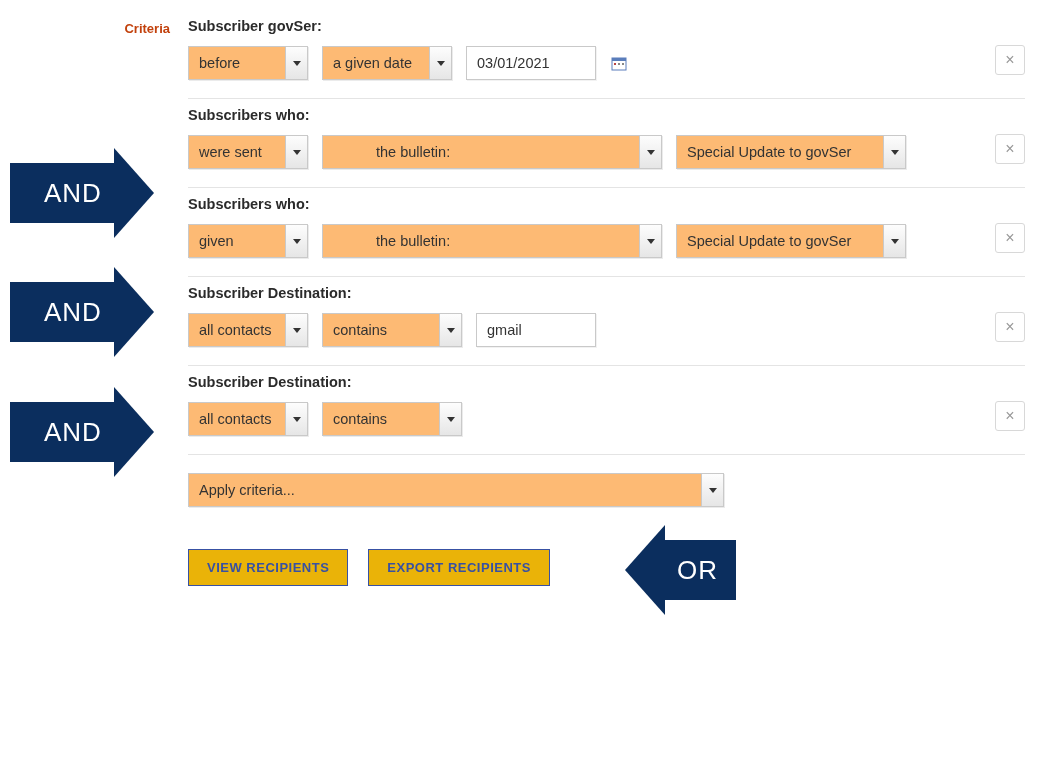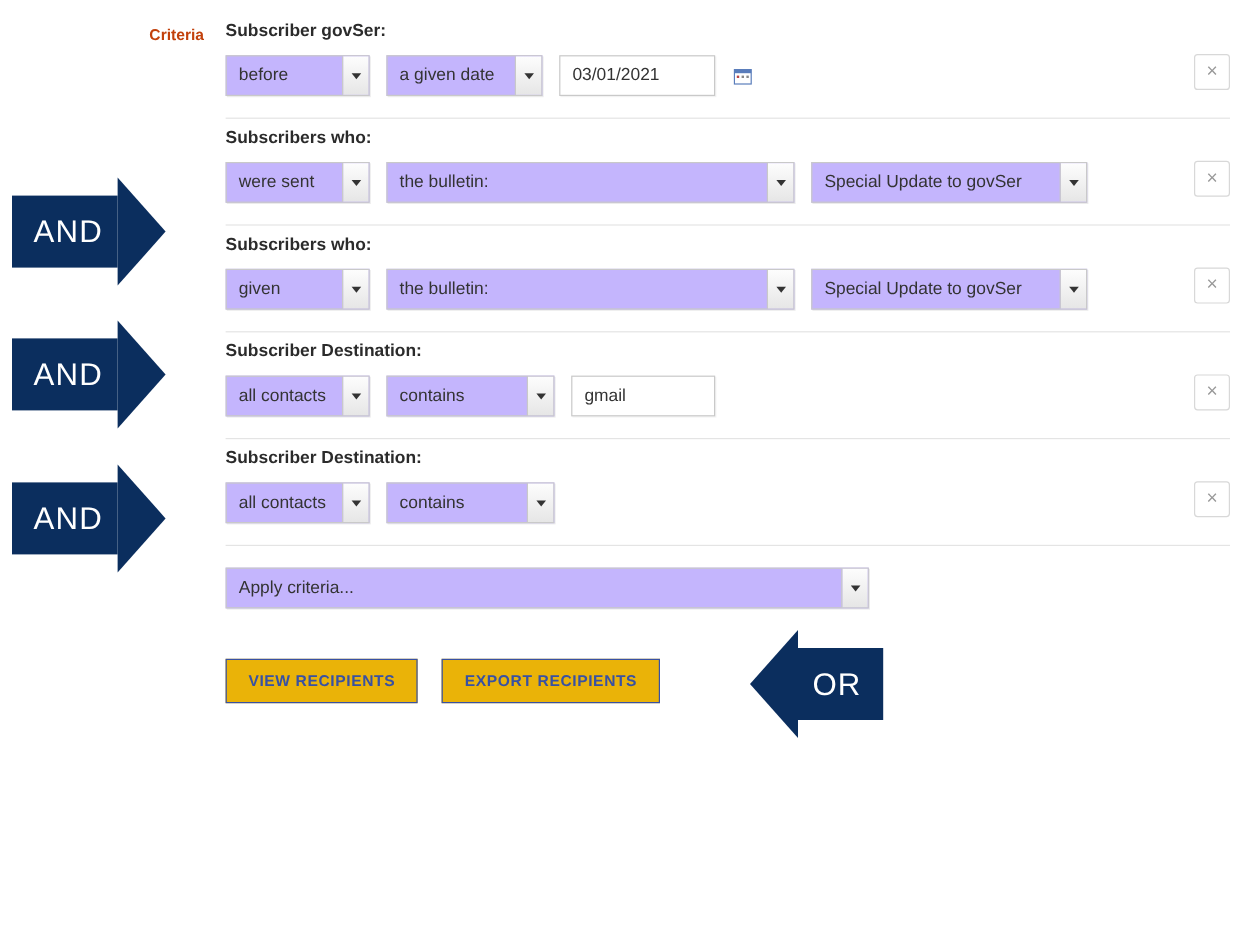--- a/index.html
+++ b/index.html
@@ -47,21 +47,21 @@
   .row {
     display: flex;
     gap: 14px;
     align-items: center;
     flex-wrap: wrap;
   }
   .select {
     position: relative;
     display: inline-flex;
     align-items: stretch;
-    background: #c4b5fd;
+    background: #fdba74;
     border: 1px solid #c9c9c9;
     height: 34px;
     font-size: 14.5px;
     color: #333;
     cursor: pointer;
     box-shadow: 1px 1px 0 rgba(0,0,0,0.08);
   }
   .select-text {
     flex: 1;
     padding: 6px 10px;
@@ -143,21 +143,21 @@
     align-items: center;
     color: #fff;
     font-size: 26px;
     font-weight: 400;
     letter-spacing: 1px;
     pointer-events: none;
   }
   .annot.right-arrow .body {
     background: #0b2e5e;
     height: 60px;
-    padding: 0 12px 0 18px;
+    padding: 0 12px 0 34px;
     display: flex;
     align-items: center;
   }
   .annot.right-arrow .head {
     width: 0; height: 0;
     border-top: 45px solid transparent;
     border-bottom: 45px solid transparent;
     border-left: 40px solid #0b2e5e;
   }
   .annot.left-arrow .body {
@@ -170,21 +170,21 @@
   .annot.left-arrow .head {
     width: 0; height: 0;
     border-top: 45px solid transparent;
     border-bottom: 45px solid transparent;
     border-right: 40px solid #0b2e5e;
   }
   .w-120 { width: 120px; }
   .w-130 { width: 130px; }
   .w-140 { width: 140px; }
   .w-230 { width: 230px; }
-  .w-340 { width: 340px; }
+  .w-340 { width: 340px; padding-left: 43px; }
   .w-470 { width: 536px; }
 </style>
 </head>
 <body>
 
 <div class="container">
   <div class="left-col">
     <span class="left-label">Criteria</span>
   </div>
 

